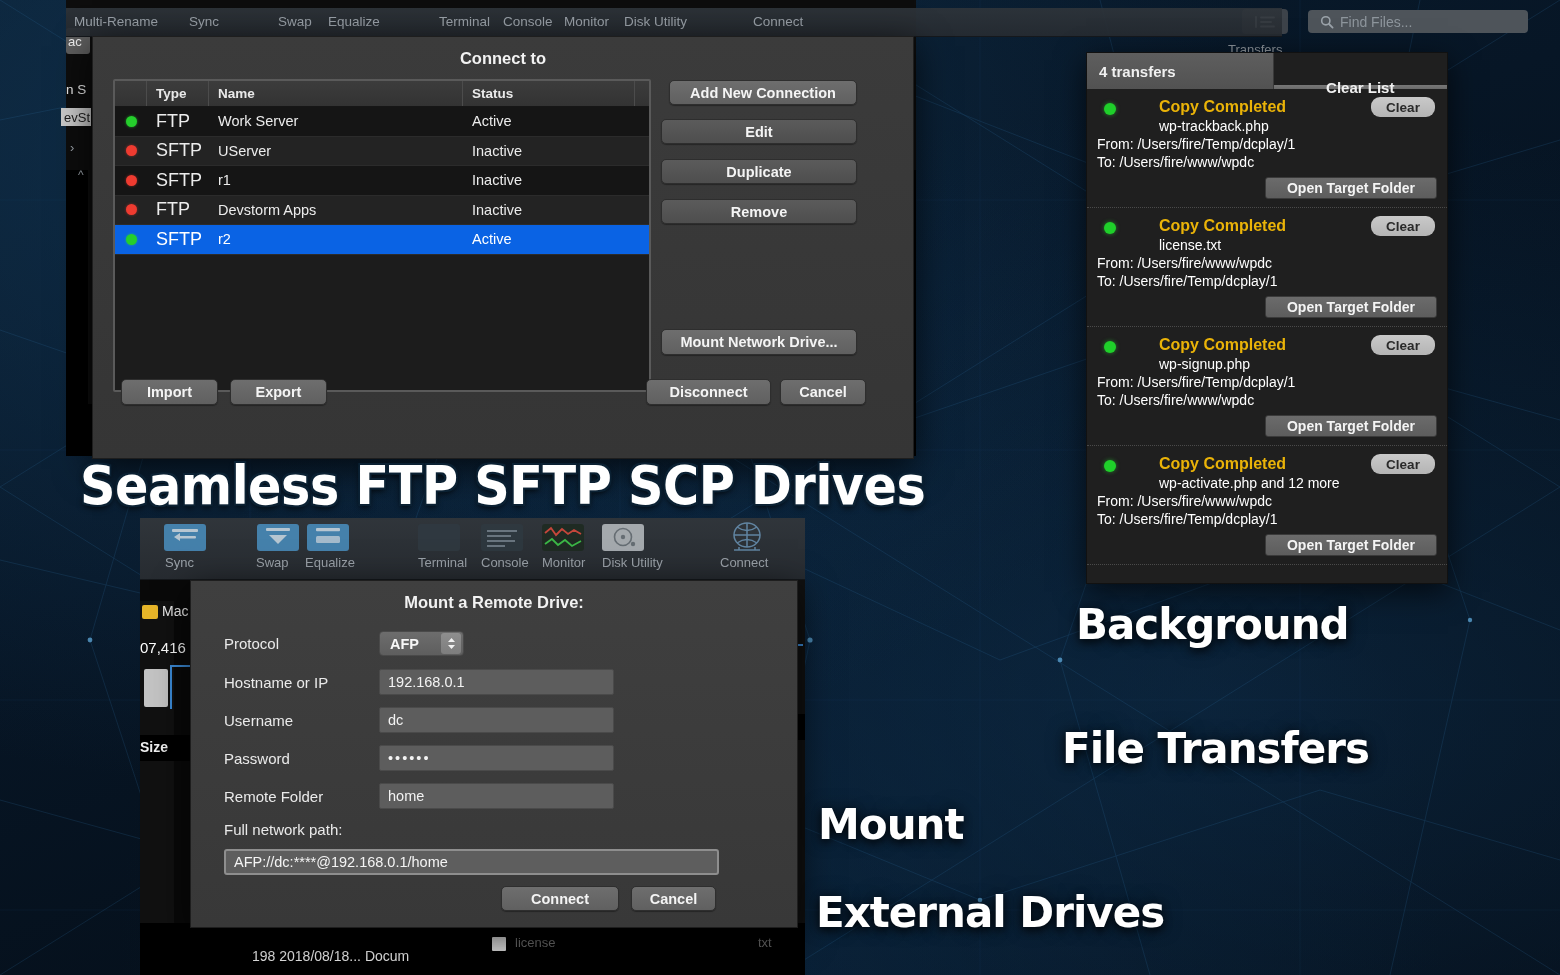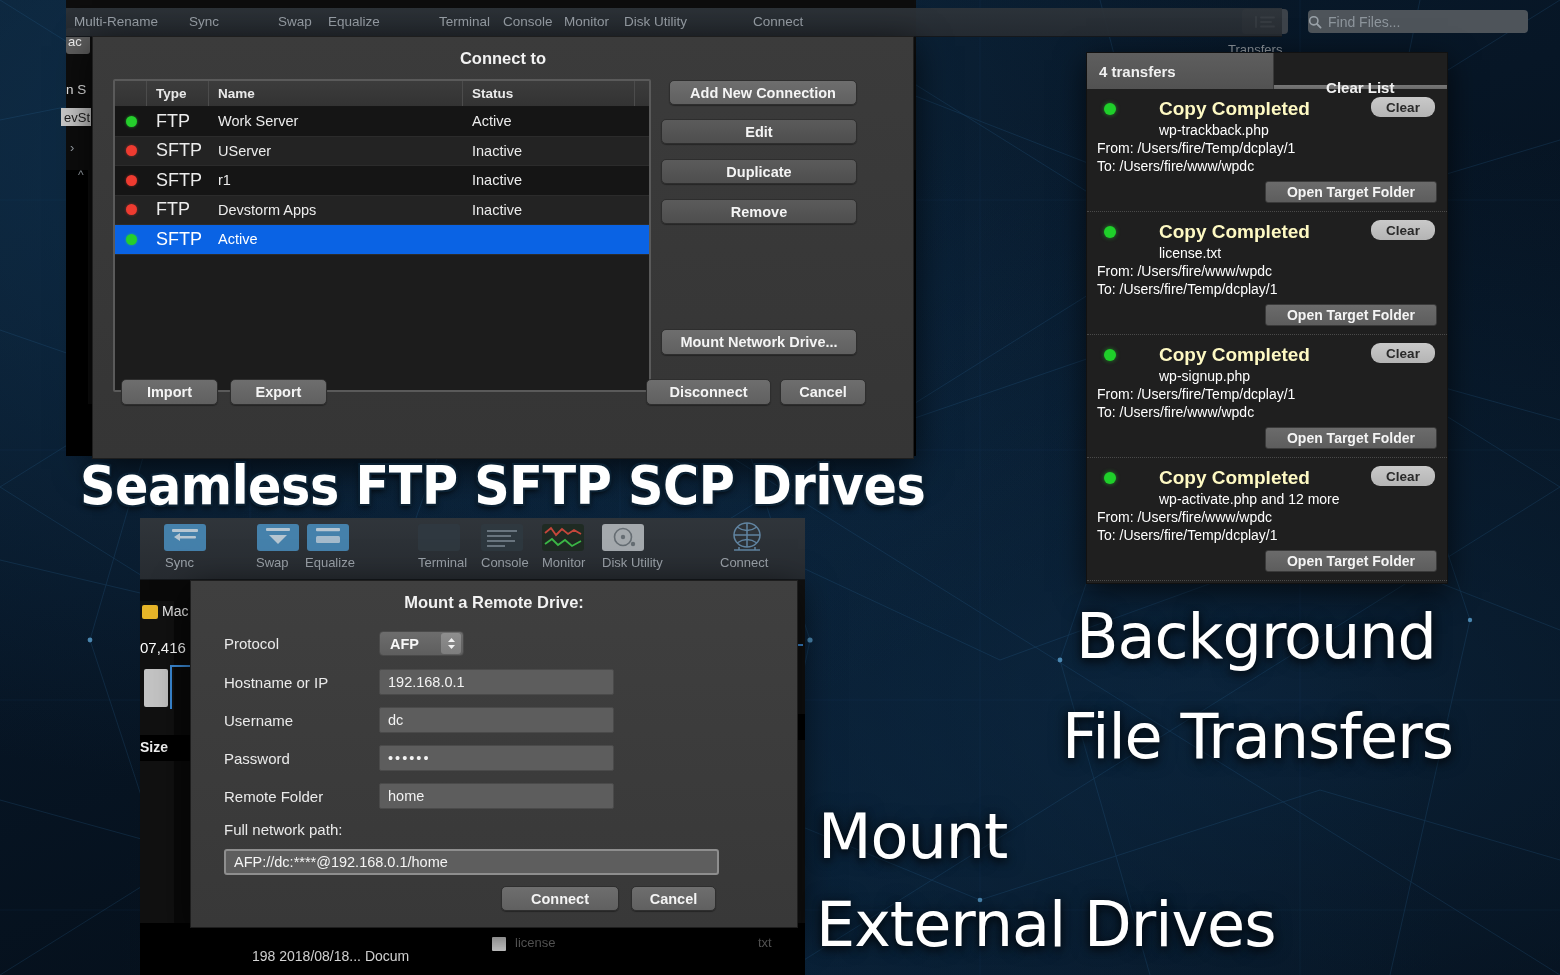--- a/index.html
+++ b/index.html
@@ -238,21 +238,21 @@
   .tr-tab.right {
     background: linear-gradient(180deg,#777,#6a6a6a);
     justify-content: center;
     margin-top: 32px;
   }
   .tr-item {
     position: relative; padding: 9px 10px 8px 10px;
     border-bottom: 1px dotted #4a4a4a;
   }
   .tr-title {
-    color: #fef9c3; font-size: 19px; font-weight: bold;
+    color: #eab308; font-size: 16px; font-weight: bold;
     margin-left: 62px;
   }
   .tr-file {
     color: #fff; font-size: 14px; margin-left: 62px; margin-top: 2px;
   }
   .tr-path {
     color: #fff; font-size: 14px; margin-top: 2px;
   }
   .tr-dot {
     position: absolute; left: 17px; top: 14px;
@@ -276,21 +276,21 @@
   }
 
   
   #tr-toolbar {
     position: absolute; left: 1230px; top: 8px; width: 330px; height: 30px;
     z-index: 3;
   }
   #findfiles {
     position: absolute; left: 78px; top: 2px; width: 220px; height: 23px;
     background: #4e545a; border-radius: 4px;
-    display: flex; align-items: center; padding-left: 0;
+    display: flex; align-items: center; padding-left: 12px;
     color: #8e969d; font-size: 14px;
   }
   #listicon {
     position: absolute; left: 12px; top: 1px; width: 46px; height: 25px;
     background: #3d434a; border-radius: 4px;
     display: flex; align-items: center; justify-content: center;
   }
   #tr-toolbar-label {
     position: absolute; left: 1228px; top: 42px;
     color: #8b9299; font-size: 13px; z-index: 2;
@@ -308,26 +308,26 @@
     left: 80px; top: 455px;
     font-size: 53px; font-weight: bold;
     letter-spacing: -0.5px;
     transform: scaleX(0.93);
     transform-origin: left center;
     text-shadow:
       2px 2px 0 #0b2133, -2px 2px 0 #0b2133, 2px -2px 0 #0b2133, -2px -2px 0 #0b2133,
       0 3px 7px rgba(0,0,0,0.85);
   }
   .hl-light {
-    font-size: 62px; font-weight: normal;
+    font-size: 42px; font-weight: bold;
     letter-spacing: -1px;
     text-shadow: 0 3px 9px rgba(0,0,0,0.8), 0 0 18px rgba(0,0,0,0.5);
   }
   #hl-bg1 { left: 1076px; top: 600px; }
-  #hl-bg2 { left: 1062px; top: 700px; }
+  #hl-bg2 { left: 1062px; top: 724px; }
   #hl-mt1 { left: 818px;  top: 800px; }
   #hl-mt2 { left: 816px;  top: 888px; }
 </style>
 </head>
 <body>
 
 <div id="stage">
 
   <div class="bg">
     <svg viewBox="0 0 1560 975" preserveAspectRatio="none">
@@ -483,20 +483,21 @@
         <div class="td c-type">FTP</div>
         <div class="td c-name">Devstorm Apps</div>
         <div class="td c-stat">Inactive</div>
         <div class="td c-end"></div>
       </div>
       <div class="trow sel">
         <div class="td c-dot">
             <span class="dot green"></span>
           </div>
         <div class="td c-type">SFTP</div>
+        <div class="td c-name">r2</div>
         <div class="td c-stat">Active</div>
         <div class="td c-end"></div>
       </div>
     </div>
 
     <div class="btn" id="b-add">Add New Connection</div>
     <div class="btn dark" id="b-edit">Edit</div>
     <div class="btn dark" id="b-dup">Duplicate</div>
     <div class="btn dark" id="b-rem">Remove</div>
     <div class="btn" id="b-mount">Mount Network Drive...</div>

